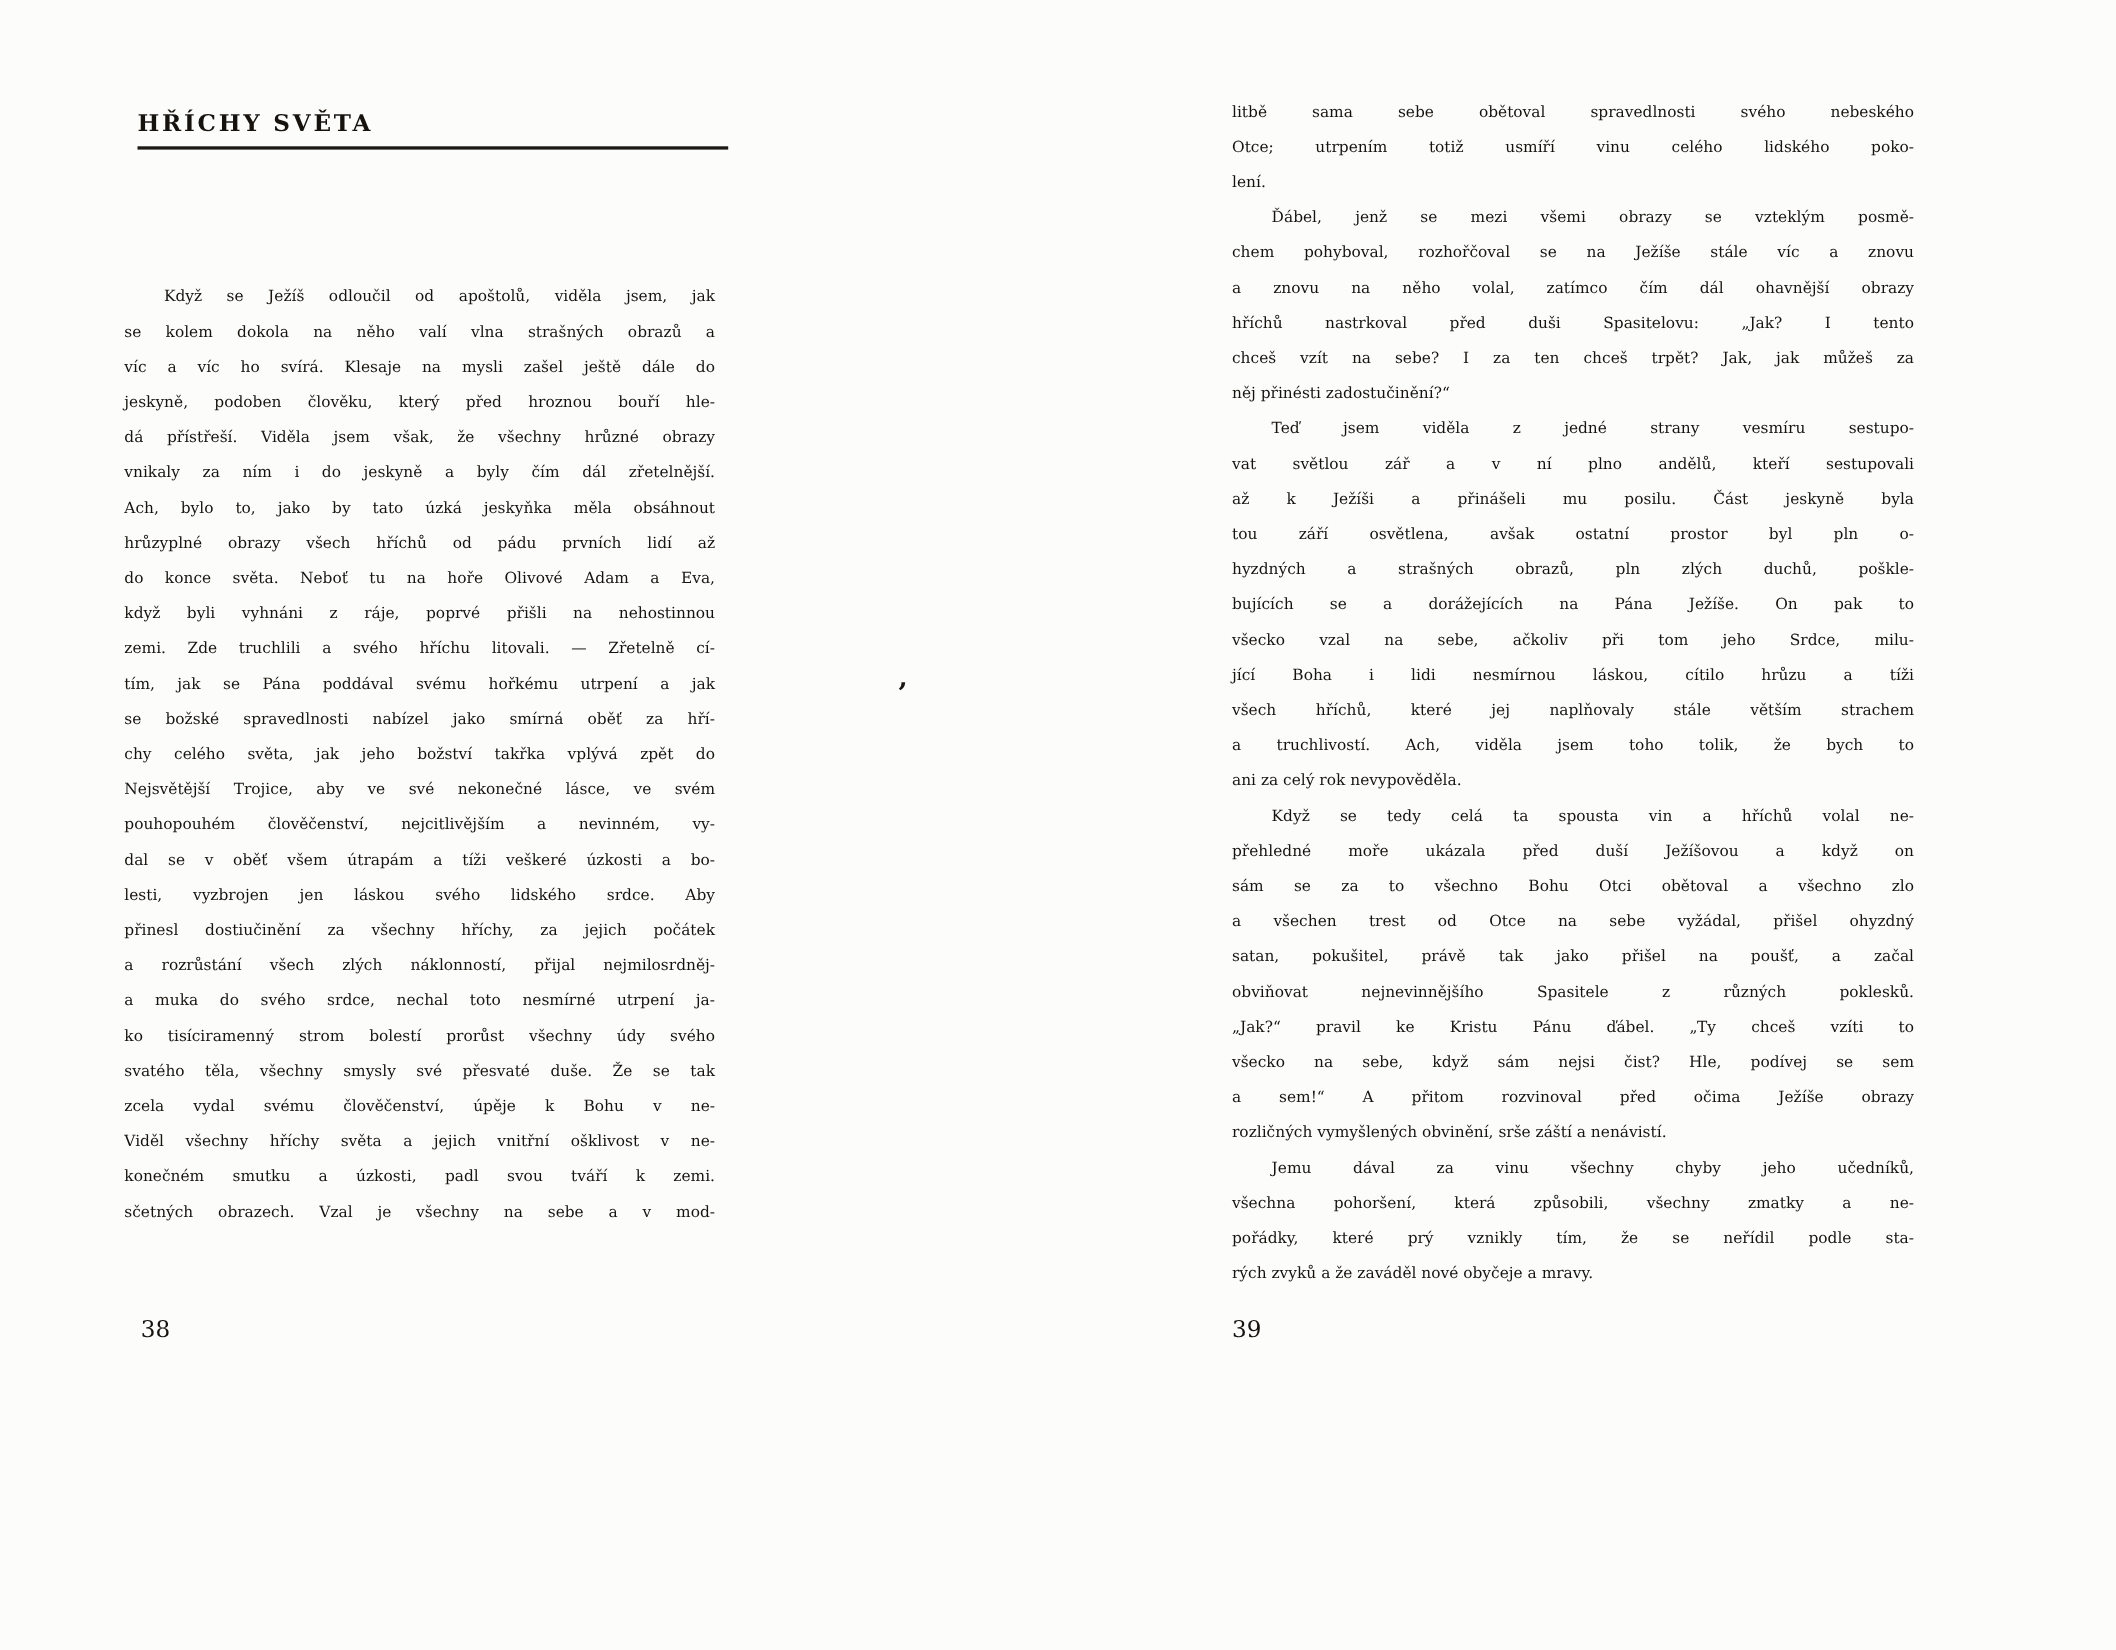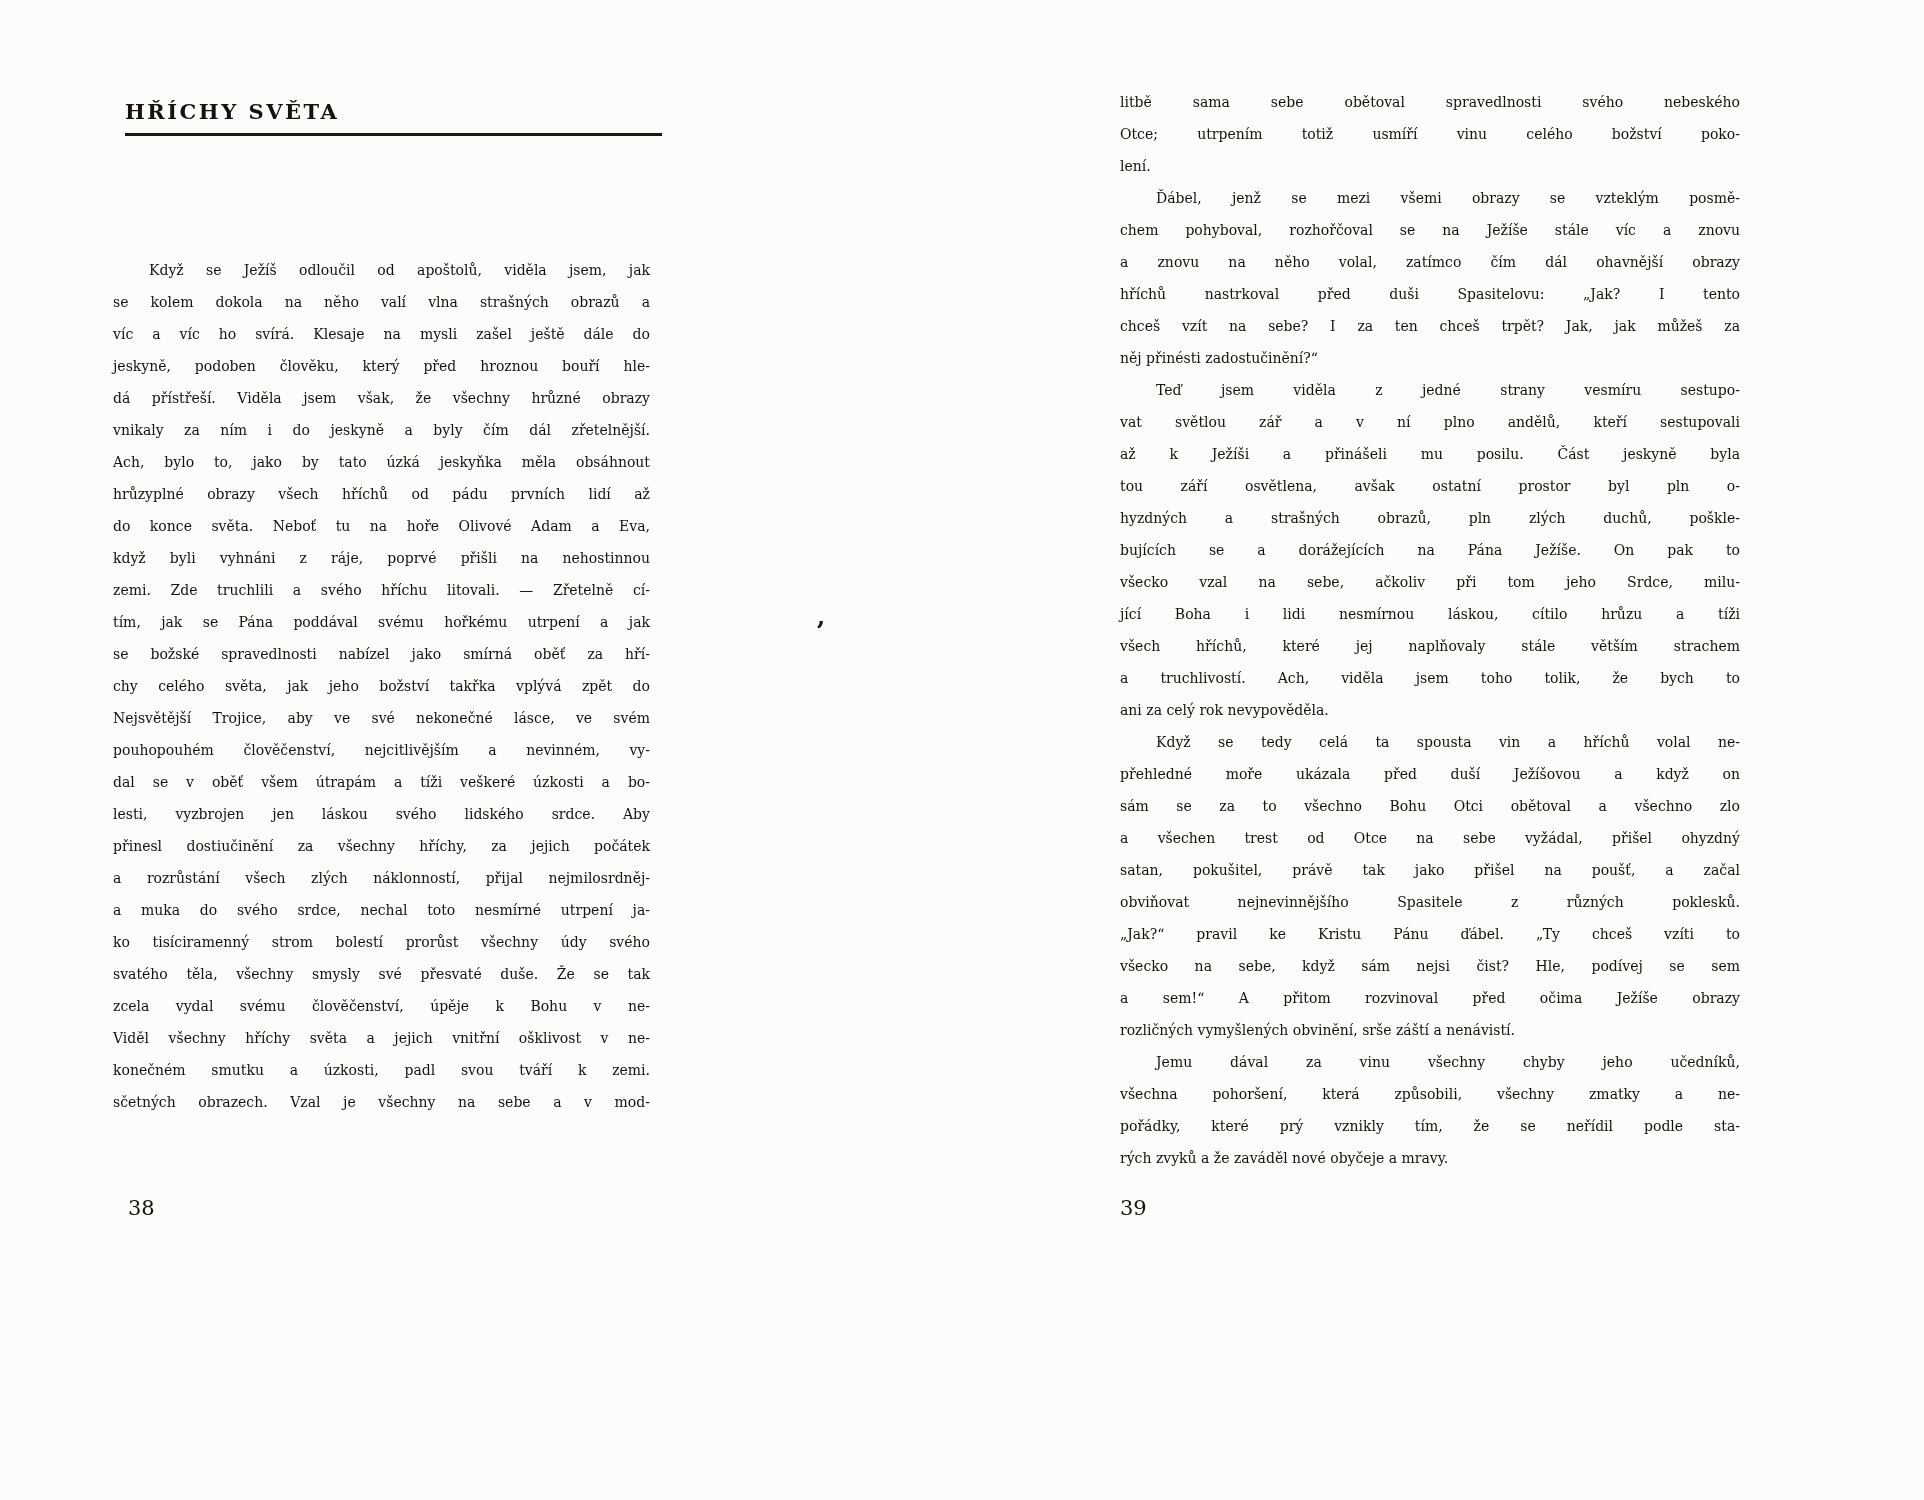--- a/index.html
+++ b/index.html
@@ -93,21 +93,21 @@
 
     <div class="page-number page-number-left">38</div>
   </section>
 
   <span class="gutter-mark">’</span>
 
   <section>
     <div class="body-text text-right">
         <div class="paragraph">
           <div class="jline">litbě sama sebe obětoval spravedlnosti svého nebeského</div>
-          <div class="jline">Otce; utrpením totiž usmíří vinu celého božství poko-</div>
+          <div class="jline">Otce; utrpením totiž usmíří vinu celého lidského poko-</div>
           <div class="jline endline">lení.</div>
         </div>
         <div class="paragraph">
           <div class="jline indented">Ďábel, jenž se mezi všemi obrazy se vzteklým posmě-</div>
           <div class="jline">chem pohyboval, rozhořčoval se na Ježíše stále víc a znovu</div>
           <div class="jline">a znovu na něho volal, zatímco čím dál ohavnější obrazy</div>
           <div class="jline">hříchů nastrkoval před duši Spasitelovu: „Jak? I tento</div>
           <div class="jline">chceš vzít na sebe? I za ten chceš trpět? Jak, jak můžeš za</div>
           <div class="jline endline">něj přinésti zadostučinění?“</div>
         </div>

